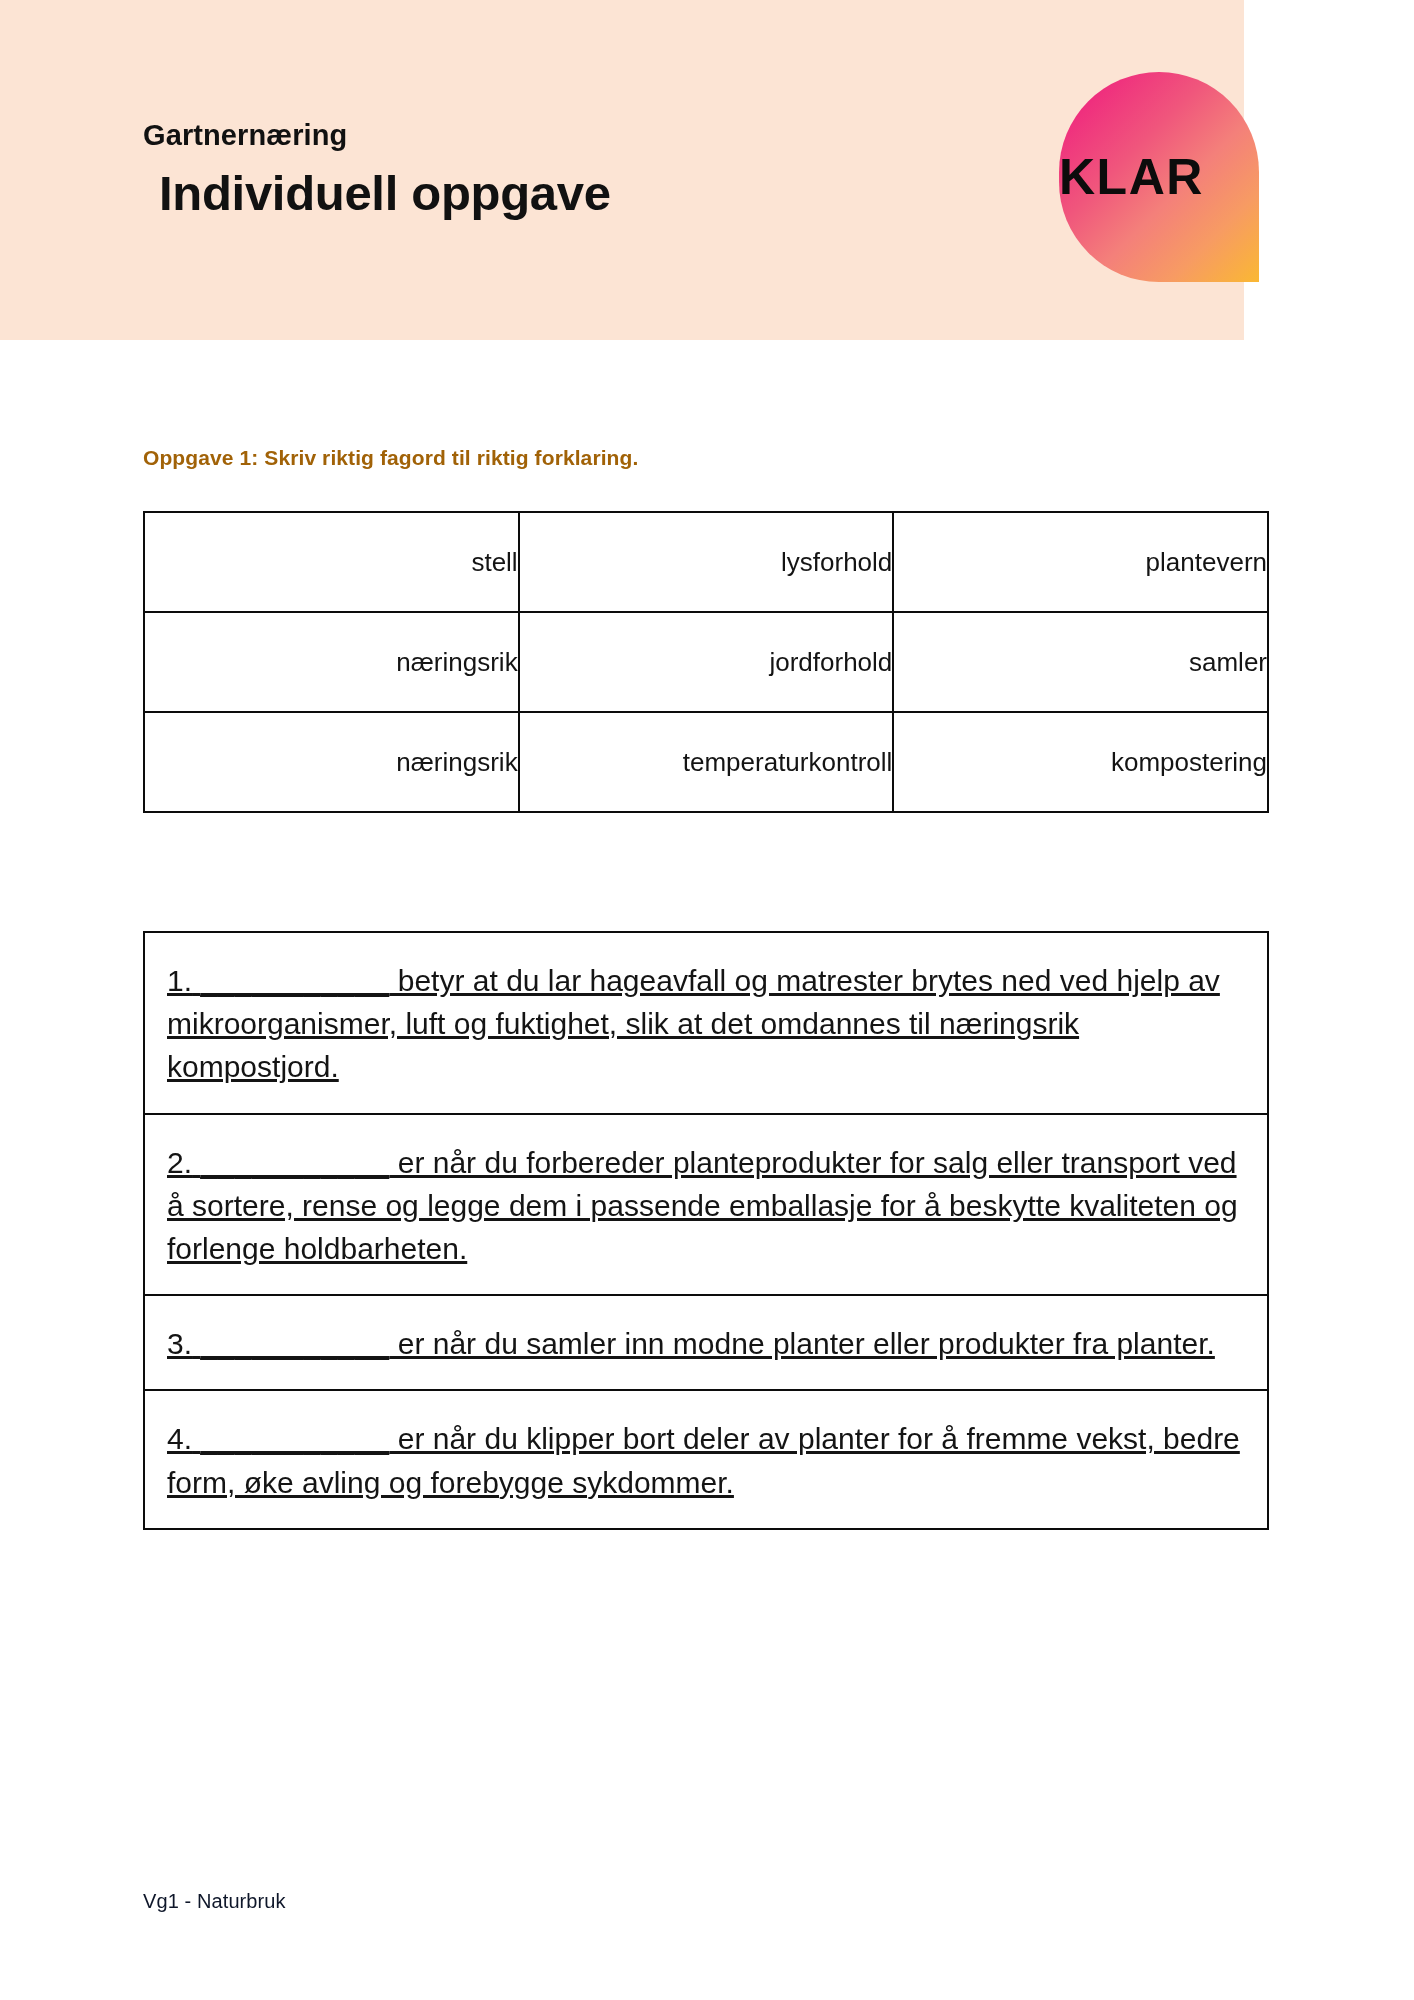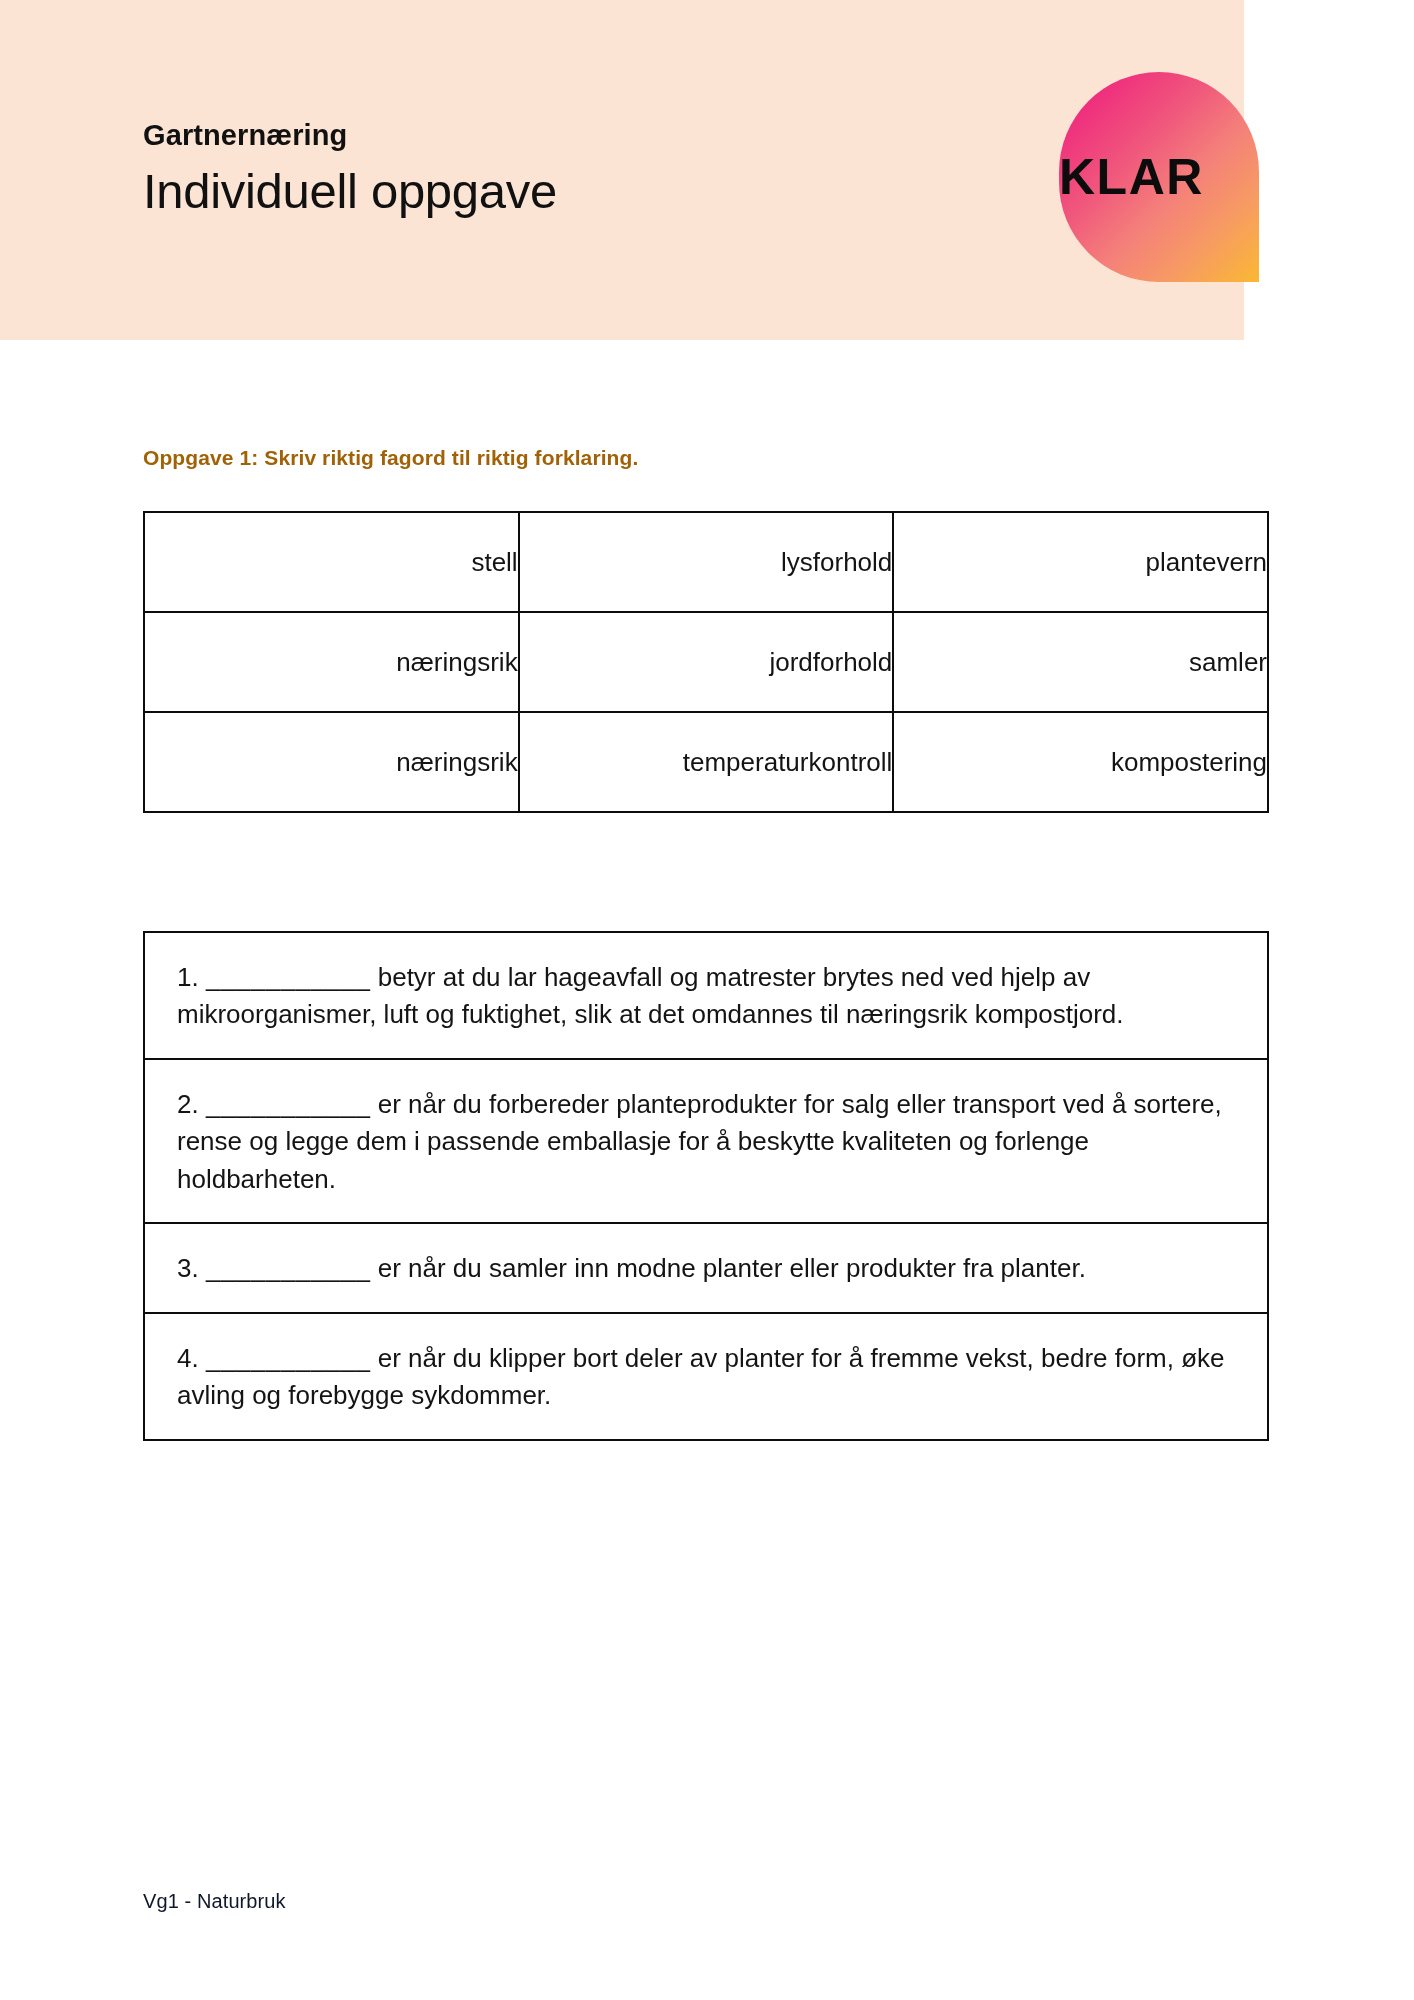--- a/index.html
+++ b/index.html
@@ -34,24 +34,24 @@
   .eyebrow {
     font-size: 29px;
     font-weight: 700;
     letter-spacing: 0.1px;
     color: #111111;
     margin: 0 0 14px 0;
     line-height: 1.1;
   }
   .main-title {
     font-size: 49px;
-    font-weight: 400;
+    font-weight: 700;
     letter-spacing: -0.3px;
     color: #111111;
-    margin: 0;
+    margin: 16px;
     line-height: 1.05;
   }
 
   
   .logo {
     position: absolute;
     left: 1059px;
     top: 72px;
     width: 200px;
     height: 210px;
@@ -108,24 +108,25 @@
 
   
   .definitions {
     margin-top: 118px;
     width: 1126px;
     border: 2.5px solid #0c0c0c;
     box-sizing: border-box;
   }
   .def-row {
     border-bottom: 2.5px solid #0c0c0c;
-    padding: 26px 22px 24px 32px;
-    font-size: 26px;
+    padding: 26px 22px 24px 22px;
+    font-size: 30px;
     line-height: 1.44;
     color: #141414;
+    text-decoration: underline;
   }
   .def-row:last-child {
     border-bottom: none;
   }
   .blank {
     letter-spacing: 0.5px;
   }
 
   
   .footer {

